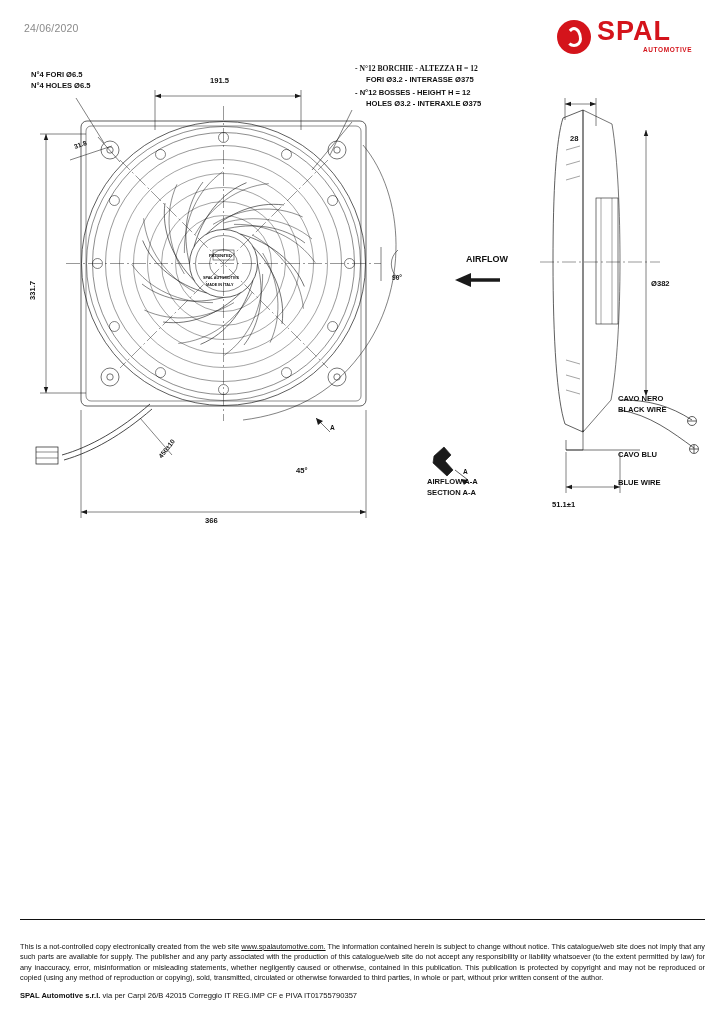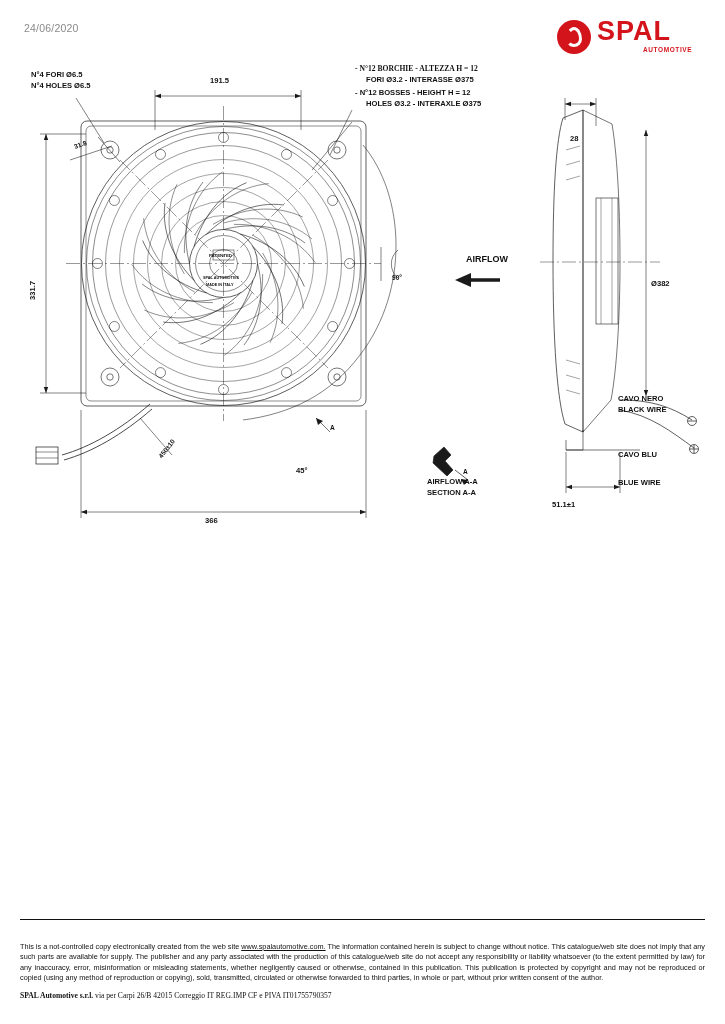--- a/index.html
+++ b/index.html
@@ -21,21 +21,21 @@
 
   .lbl{position:absolute;font-size:7.6px;font-weight:bold;color:#111;line-height:1.25;white-space:nowrap;}
   .lbl.small{font-size:6.6px;}
   .lbl.rot{transform-origin:0 0;}
 
   
   .footer{position:absolute;left:0;bottom:0;width:725px;}
   .fline{position:absolute;left:20px;right:20px;bottom:104px;border-top:1px solid #111;}
   .disc{position:absolute;left:20px;right:20px;bottom:40px;font-size:7.3px;line-height:1.45;text-align:justify;color:#111;}
   .disc a{color:#111;text-decoration:underline;}
-  .company{position:absolute;left:20px;right:20px;bottom:24px;font-size:7.6px;color:#111;font-family:Liberation Serif, serif;}
+  .company{position:absolute;left:20px;right:20px;bottom:24px;font-size:7.6px;color:#111;}
   .company b{font-weight:bold;}
 </style>
 </head>
 <body>
 
 <div class="page">
 
   <div class="date">24/06/2020</div>
 
   <div class="logo">

